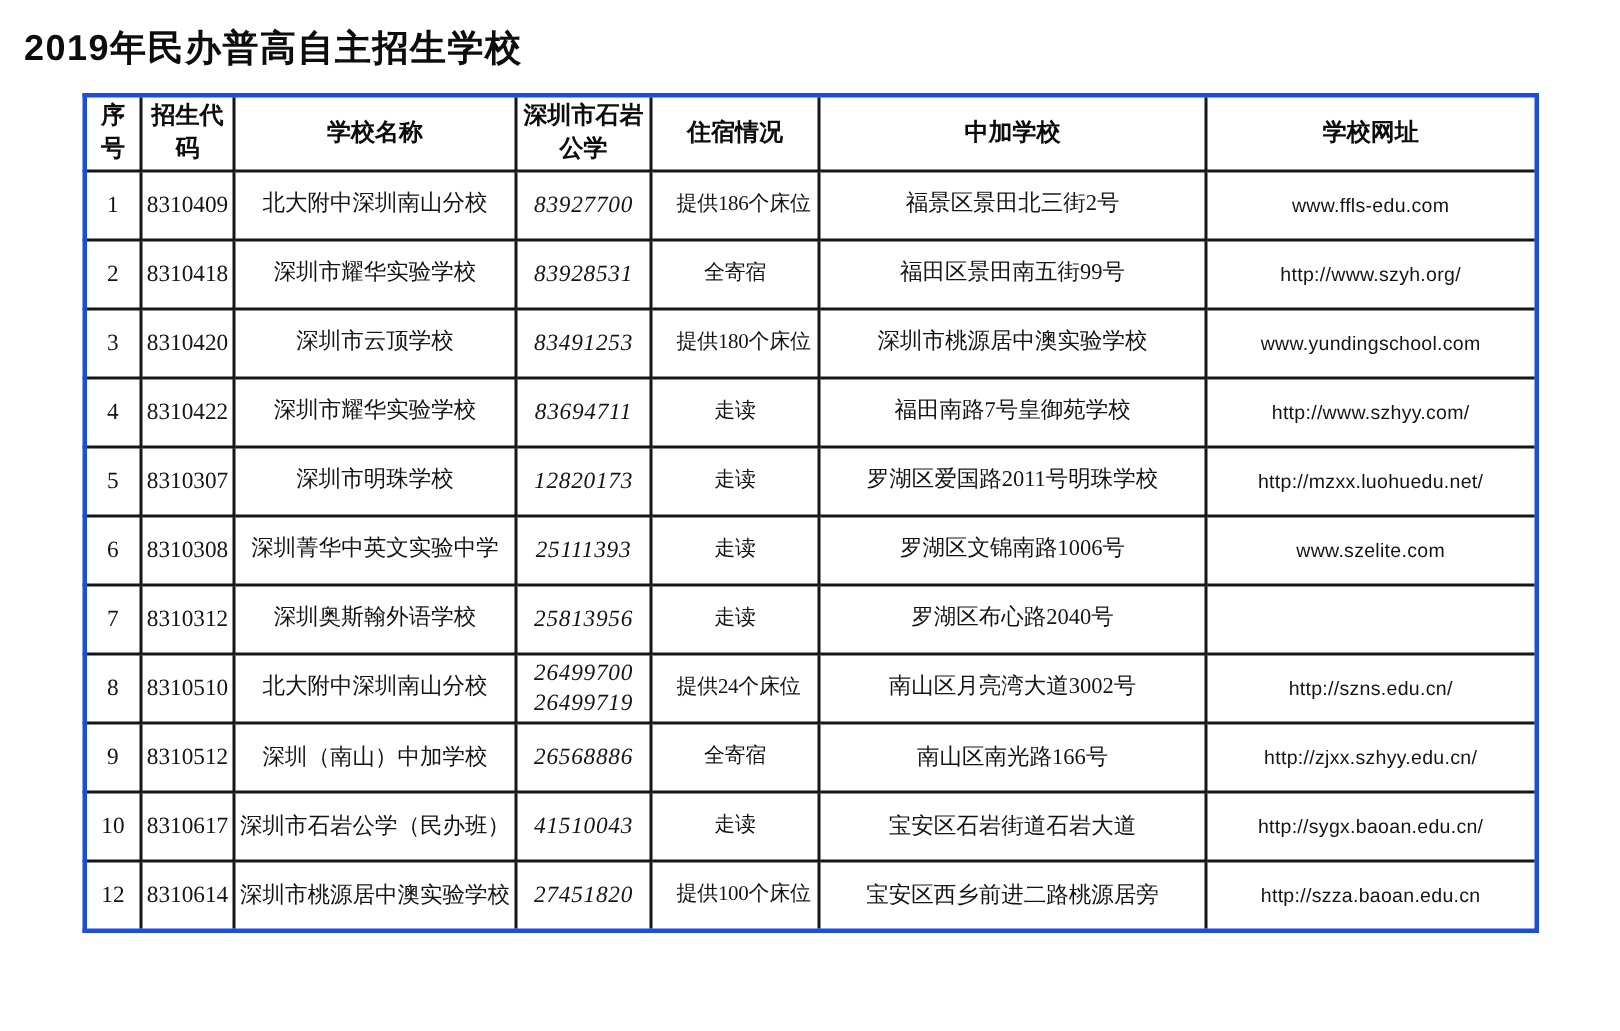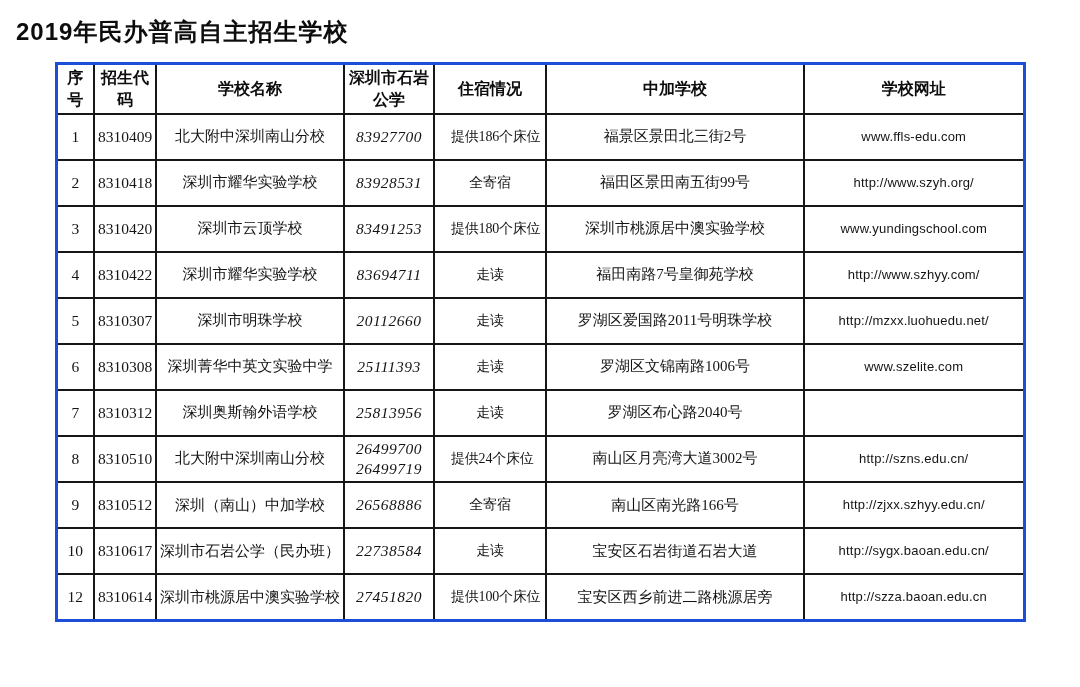--- a/index.html
+++ b/index.html
@@ -146,21 +146,21 @@
       <td class="cell-name">深圳市耀华实验学校</td>
       <td class="cell-phone">83694711</td>
       <td class="cell-acc">走读</td>
       <td class="cell-address">福田南路7号皇御苑学校</td>
       <td class="cell-website">http://www.szhyy.com/</td>
     </tr>
         <tr>
       <td class="cell-no">5</td>
       <td class="cell-code">8310307</td>
       <td class="cell-name">深圳市明珠学校</td>
-      <td class="cell-phone">20112660</td>
+      <td class="cell-phone">12820173</td>
       <td class="cell-acc">走读</td>
       <td class="cell-address">罗湖区爱国路2011号明珠学校</td>
       <td class="cell-website">http://mzxx.luohuedu.net/</td>
     </tr>
         <tr>
       <td class="cell-no">6</td>
       <td class="cell-code">8310308</td>
       <td class="cell-name">深圳菁华中英文实验中学</td>
       <td class="cell-phone">25111393</td>
       <td class="cell-acc">走读</td>
@@ -192,21 +192,21 @@
       <td class="cell-name">深圳（南山）中加学校</td>
       <td class="cell-phone">26568886</td>
       <td class="cell-acc">全寄宿</td>
       <td class="cell-address">南山区南光路166号</td>
       <td class="cell-website">http://zjxx.szhyy.edu.cn/</td>
     </tr>
         <tr>
       <td class="cell-no">10</td>
       <td class="cell-code">8310617</td>
       <td class="cell-name">深圳市石岩公学（民办班）</td>
-      <td class="cell-phone">22738584</td>
+      <td class="cell-phone">41510043</td>
       <td class="cell-acc">走读</td>
       <td class="cell-address">宝安区石岩街道石岩大道</td>
       <td class="cell-website">http://sygx.baoan.edu.cn/</td>
     </tr>
         <tr>
       <td class="cell-no">12</td>
       <td class="cell-code">8310614</td>
       <td class="cell-name">深圳市桃源居中澳实验学校</td>
       <td class="cell-phone">27451820</td>
       <td class="cell-acc">提供100个床位</td>

